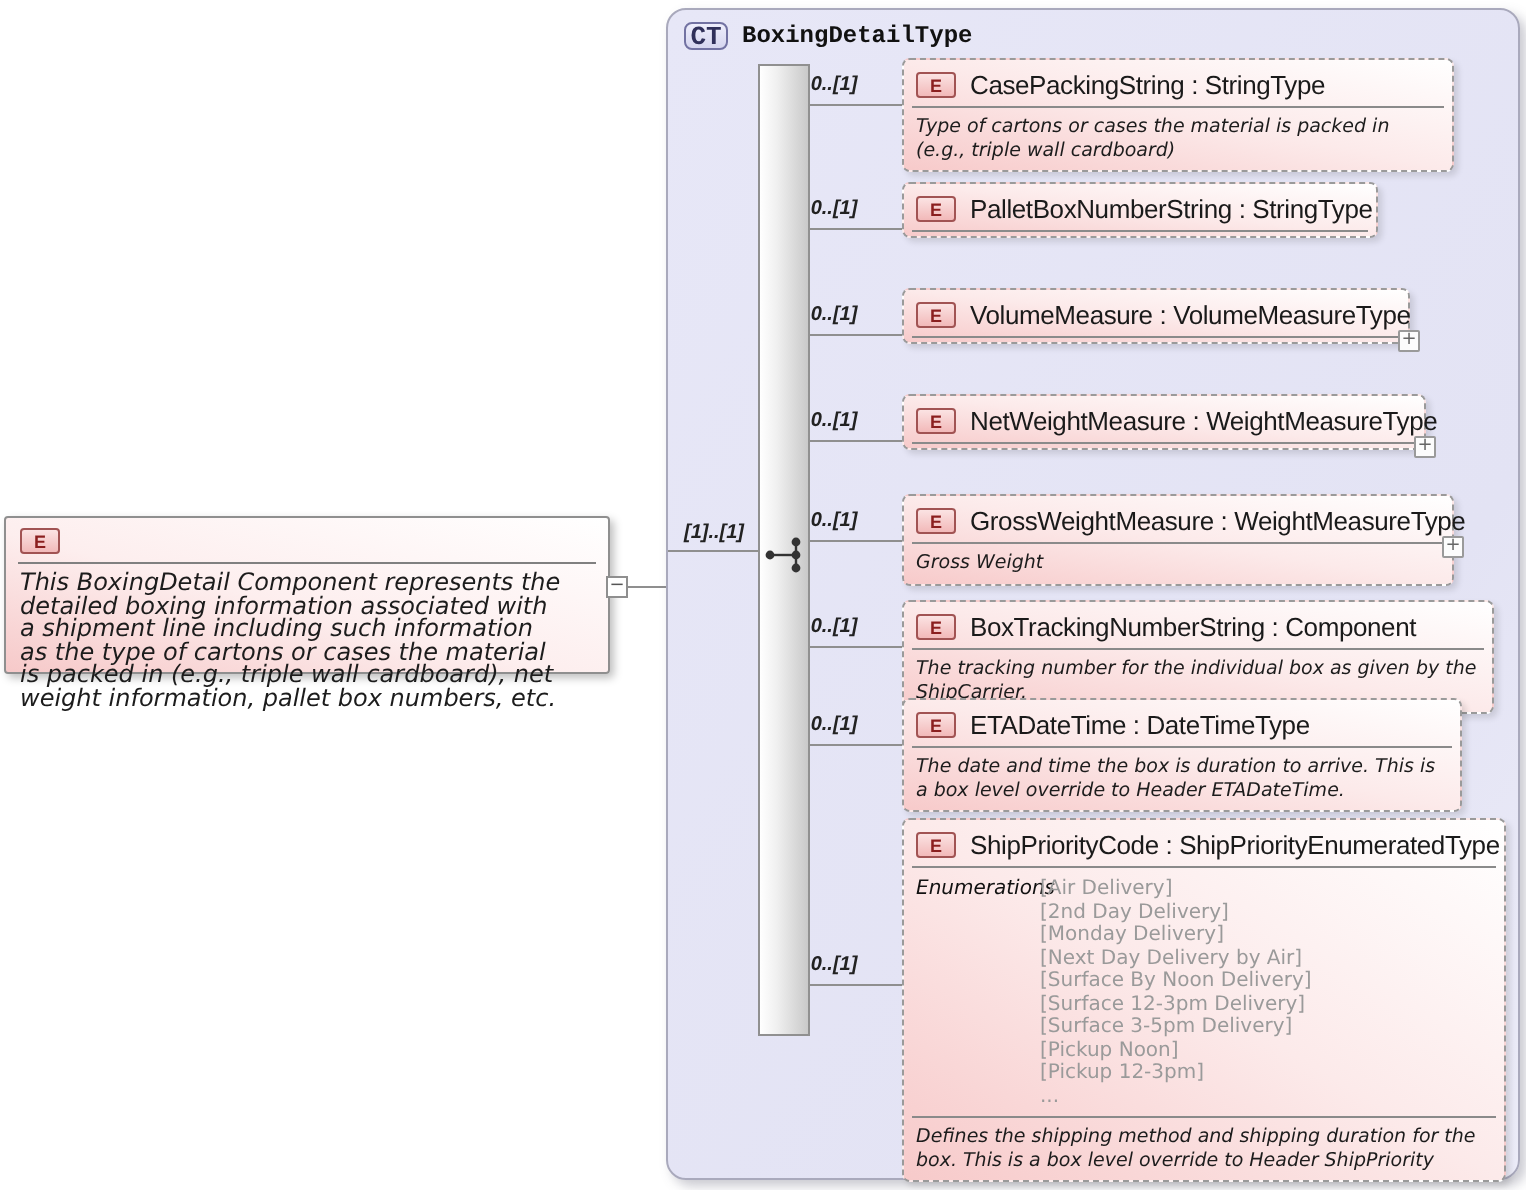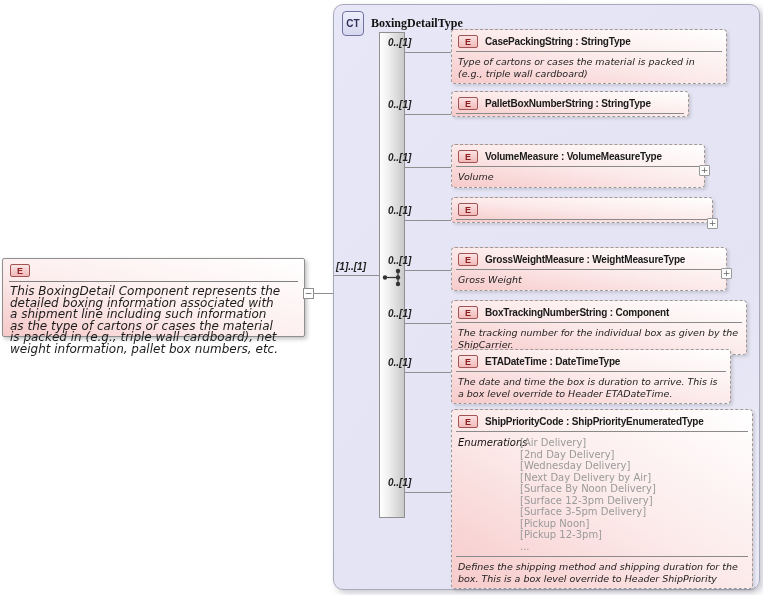--- a/index.html
+++ b/index.html
@@ -45,53 +45,53 @@
   
   .ct-panel {
     position:absolute; left:333px; top:4px; width:427px; height:586px;
     border:1px solid #a9a9bc; border-radius:10px;
     background:linear-gradient(to bottom right,#e7e7f7 0%,#e3e3f4 70%,#ececf8 100%);
     box-shadow:3px 3px 6px rgba(100,100,120,0.35);
   }
   .ct-head { display:flex; align-items:center; padding:6px 8px; }
   .badge-ct {
     display:inline-flex; align-items:center; justify-content:center;
-    width:22px; height:25px; margin-right:7px;
+    width:22px; height:14px; margin-right:7px;
     border:1px solid #7272a2; border-radius:4px;
     background:linear-gradient(to bottom,#eeeefc,#d6d6ef);
-    color:#30305a; font-size:10px; font-weight:bold;
-    font-family:Liberation Sans, sans-serif;
+    color:#30305a; font-size:13px; font-weight:bold;
+    font-family:Liberation Mono, monospace;
   }
   .ct-title { font-weight:bold; font-size:12px; color:#111;
-    font-family:Liberation Serif, serif; }
+    font-family:Liberation Mono, monospace; }
 
   .seq-bar {
     position:absolute; left:45px; top:27px; width:26px; height:486px;
     border:1px solid #909090;
     background:linear-gradient(to right,#ffffff 0%,#f0f0f0 35%,#c9c9c9 100%);
   }
   .seq-icon { position:absolute; left:47px; top:262px; }
 
   .inner-line { position:absolute; height:1px; background:#8f8f8f; }
   .card-label {
     position:absolute; font-size:10px; font-style:italic; font-weight:bold;
-    color:#222; text-align:left; white-space:nowrap;
+    color:#222; text-align:center; white-space:nowrap;
     font-family:"Liberation Sans", sans-serif;
   }
 
   
   .element {
     position:absolute;
     border:1px dashed #9a9a9a; border-radius:4px;
     background:linear-gradient(to top right,#f7caca 0%,#fceaea 50%,#ffffff 100%);
     box-shadow:2px 2px 3px rgba(0,0,0,0.12);
   }
   .element .box-head { padding:5px 6px 3px 6px; }
   .el-title {
-    font-weight:bold; font-size:10px; letter-spacing:-0.2px; color:#1a1a1a;
+    font-weight:normal; font-size:13px; letter-spacing:-0.2px; color:#1a1a1a;
     font-family:"Liberation Sans", sans-serif; white-space:nowrap;
   }
   .element .divider { border-top:1px solid #8a8a8a; margin:0 4px 2px 4px; }
   .element .annotation { padding:2px 6px 4px 6px; font-size:9.5px; line-height:11.5px; }
   .expand-box {
     position:absolute; right:-6px; top:20px; width:11px; height:11px;
     border:1px solid #9a9a9a; background:#fcfcfc; color:#666;
     font-size:9px; line-height:9px; text-align:center; border-radius:1px;
   }
 
@@ -169,27 +169,27 @@
       </div>
     <div class="divider"></div>
   </div>
 
   <div class="element" style="left:117px; top:139px; width:254px;">
     <div class="box-head">
         <span class="badge-e">E</span>
         <span class="el-title">VolumeMeasure : VolumeMeasureType</span>
       </div>
     <div class="divider"></div>
-    <div class="annotation">Volume</div>
     <div class="expand-box">+</div>
   </div>
 
   <div class="element" style="left:117px; top:192px; width:262px;">
     <div class="box-head">
         <span class="badge-e">E</span>
+        <span class="el-title">NetWeightMeasure : WeightMeasureType</span>
       </div>
     <div class="divider"></div>
     <div class="expand-box">+</div>
   </div>
 
   <div class="element" style="left:117px; top:242px; width:276px;">
     <div class="box-head">
         <span class="badge-e">E</span>
         <span class="el-title">GrossWeightMeasure : WeightMeasureType</span>
       </div>
@@ -220,21 +220,21 @@
     <div class="box-head">
         <span class="badge-e">E</span>
         <span class="el-title">ShipPriorityCode : ShipPriorityEnumeratedType</span>
       </div>
     <div class="divider"></div>
     <div class="enum-section">
       <div class="enum-label">Enumerations</div>
       <div class="enum-values">
         <span>[Air Delivery]</span>
         <span>[2nd Day Delivery]</span>
-        <span>[Wednesday Delivery]</span>
+        <span>[Monday Delivery]</span>
         <span>[Next Day Delivery by Air]</span>
         <span>[Surface By Noon Delivery]</span>
         <span>[Surface 12-3pm Delivery]</span>
         <span>[Surface 3-5pm Delivery]</span>
         <span>[Pickup Noon]</span>
         <span>[Pickup 12-3pm]</span>
         <span>...</span>
       </div>
     </div>
     <div class="divider"></div>

